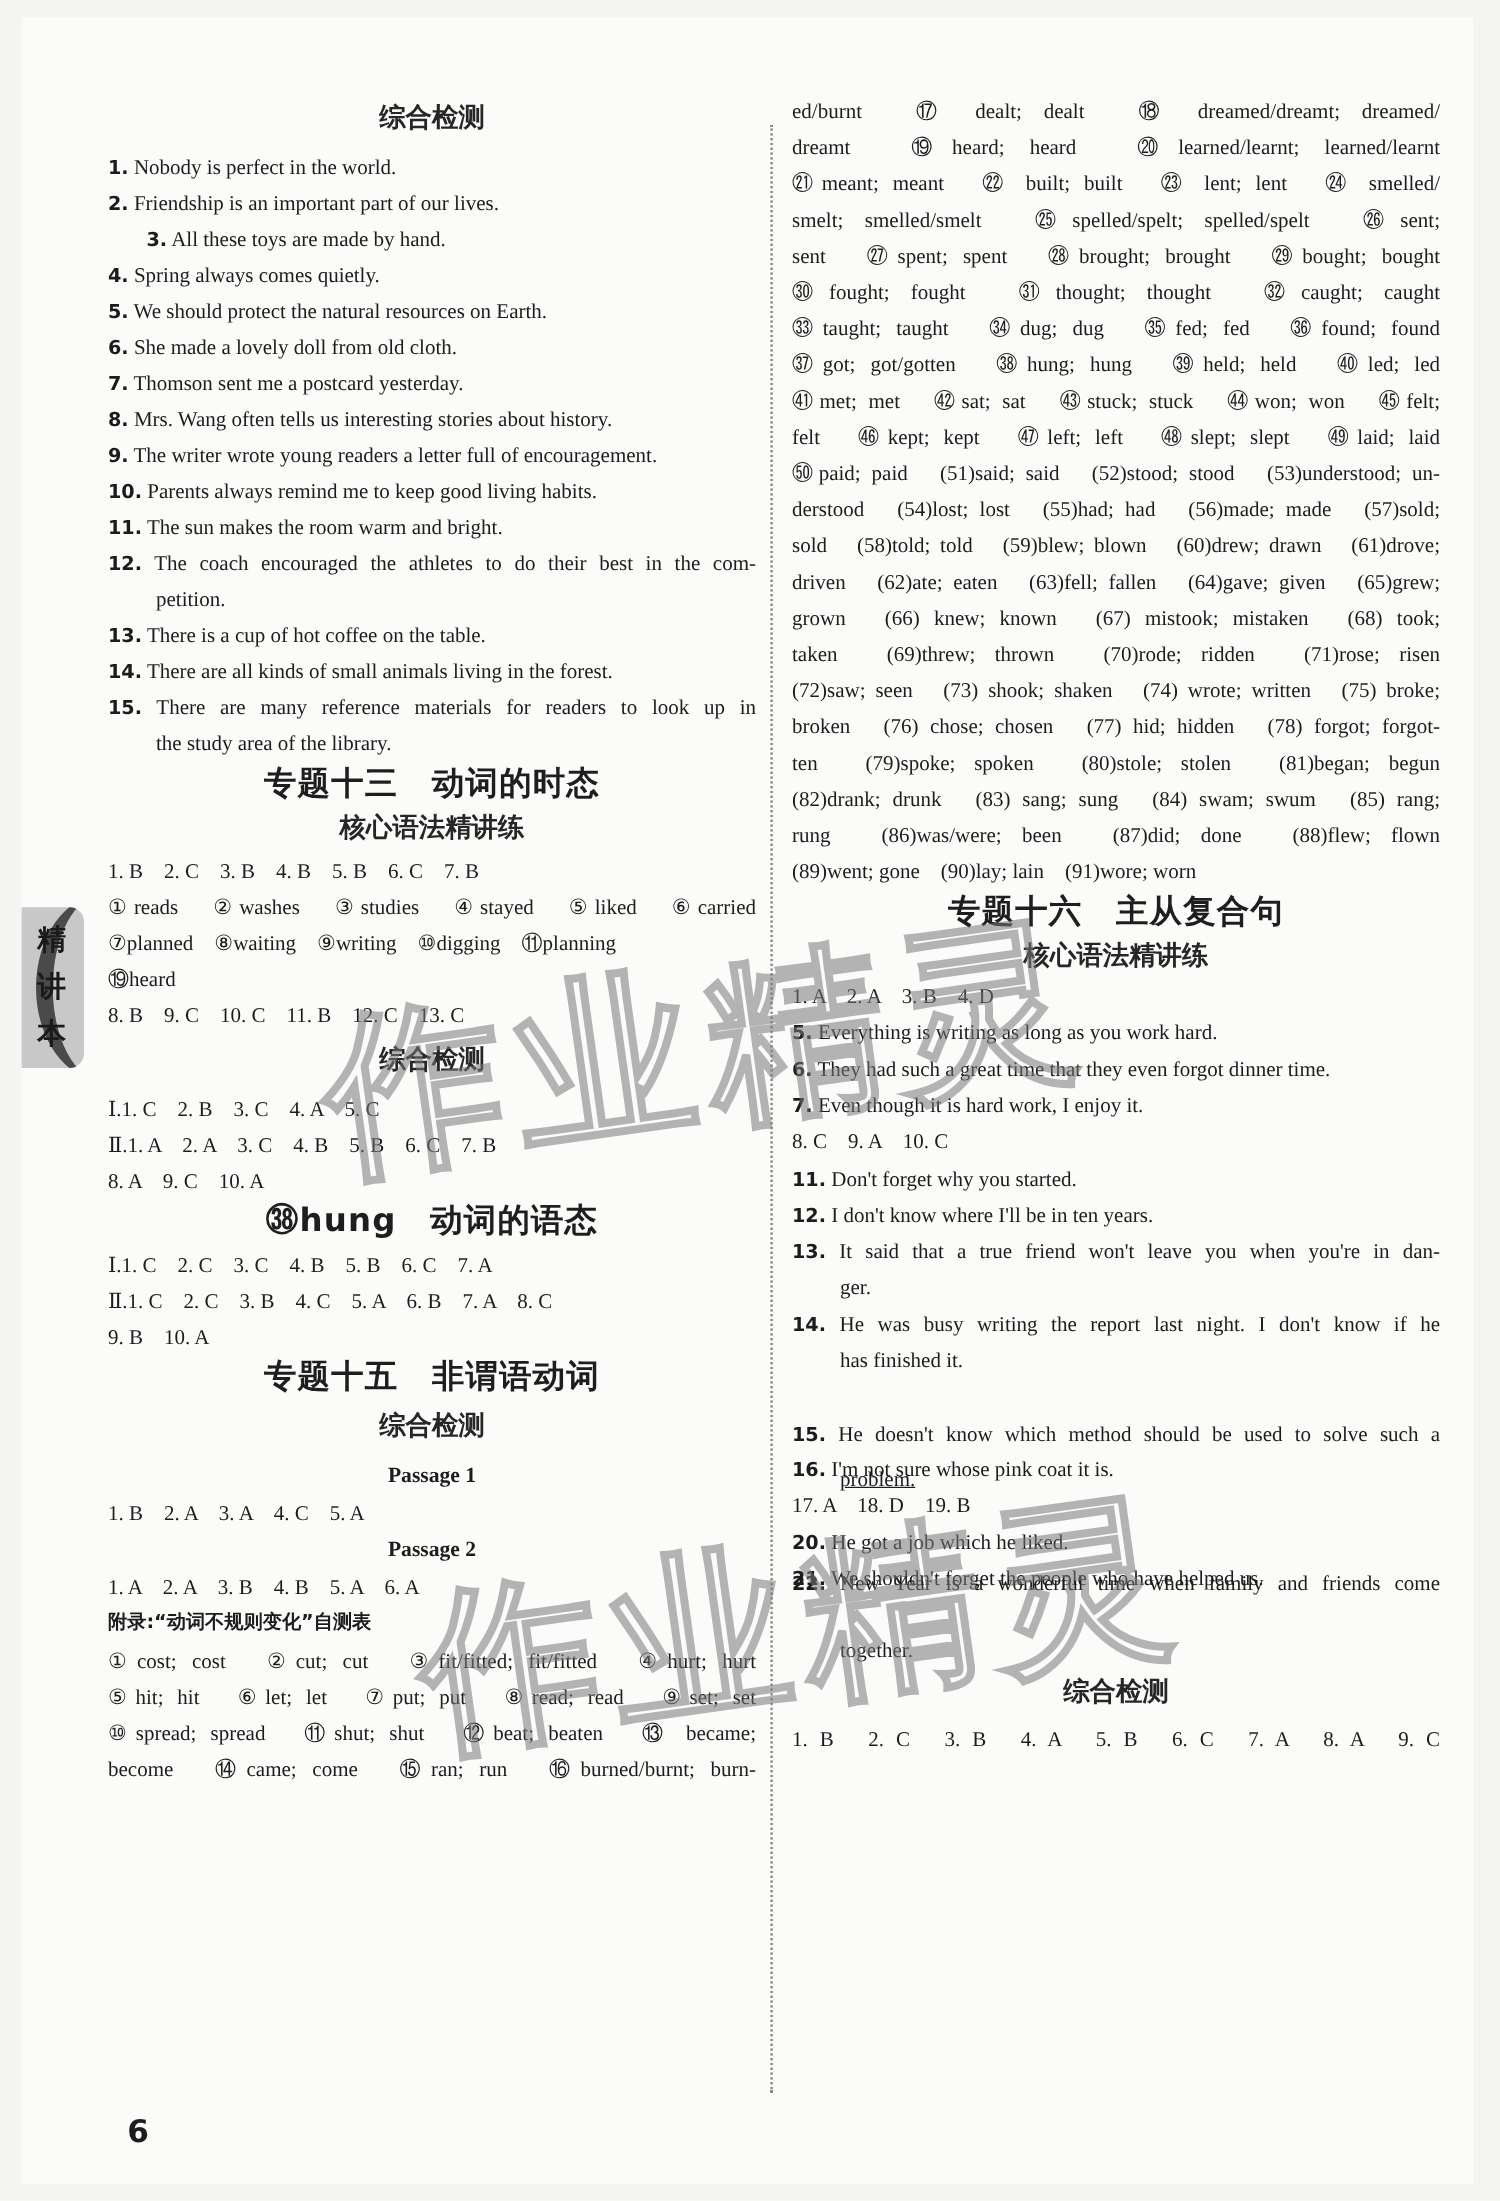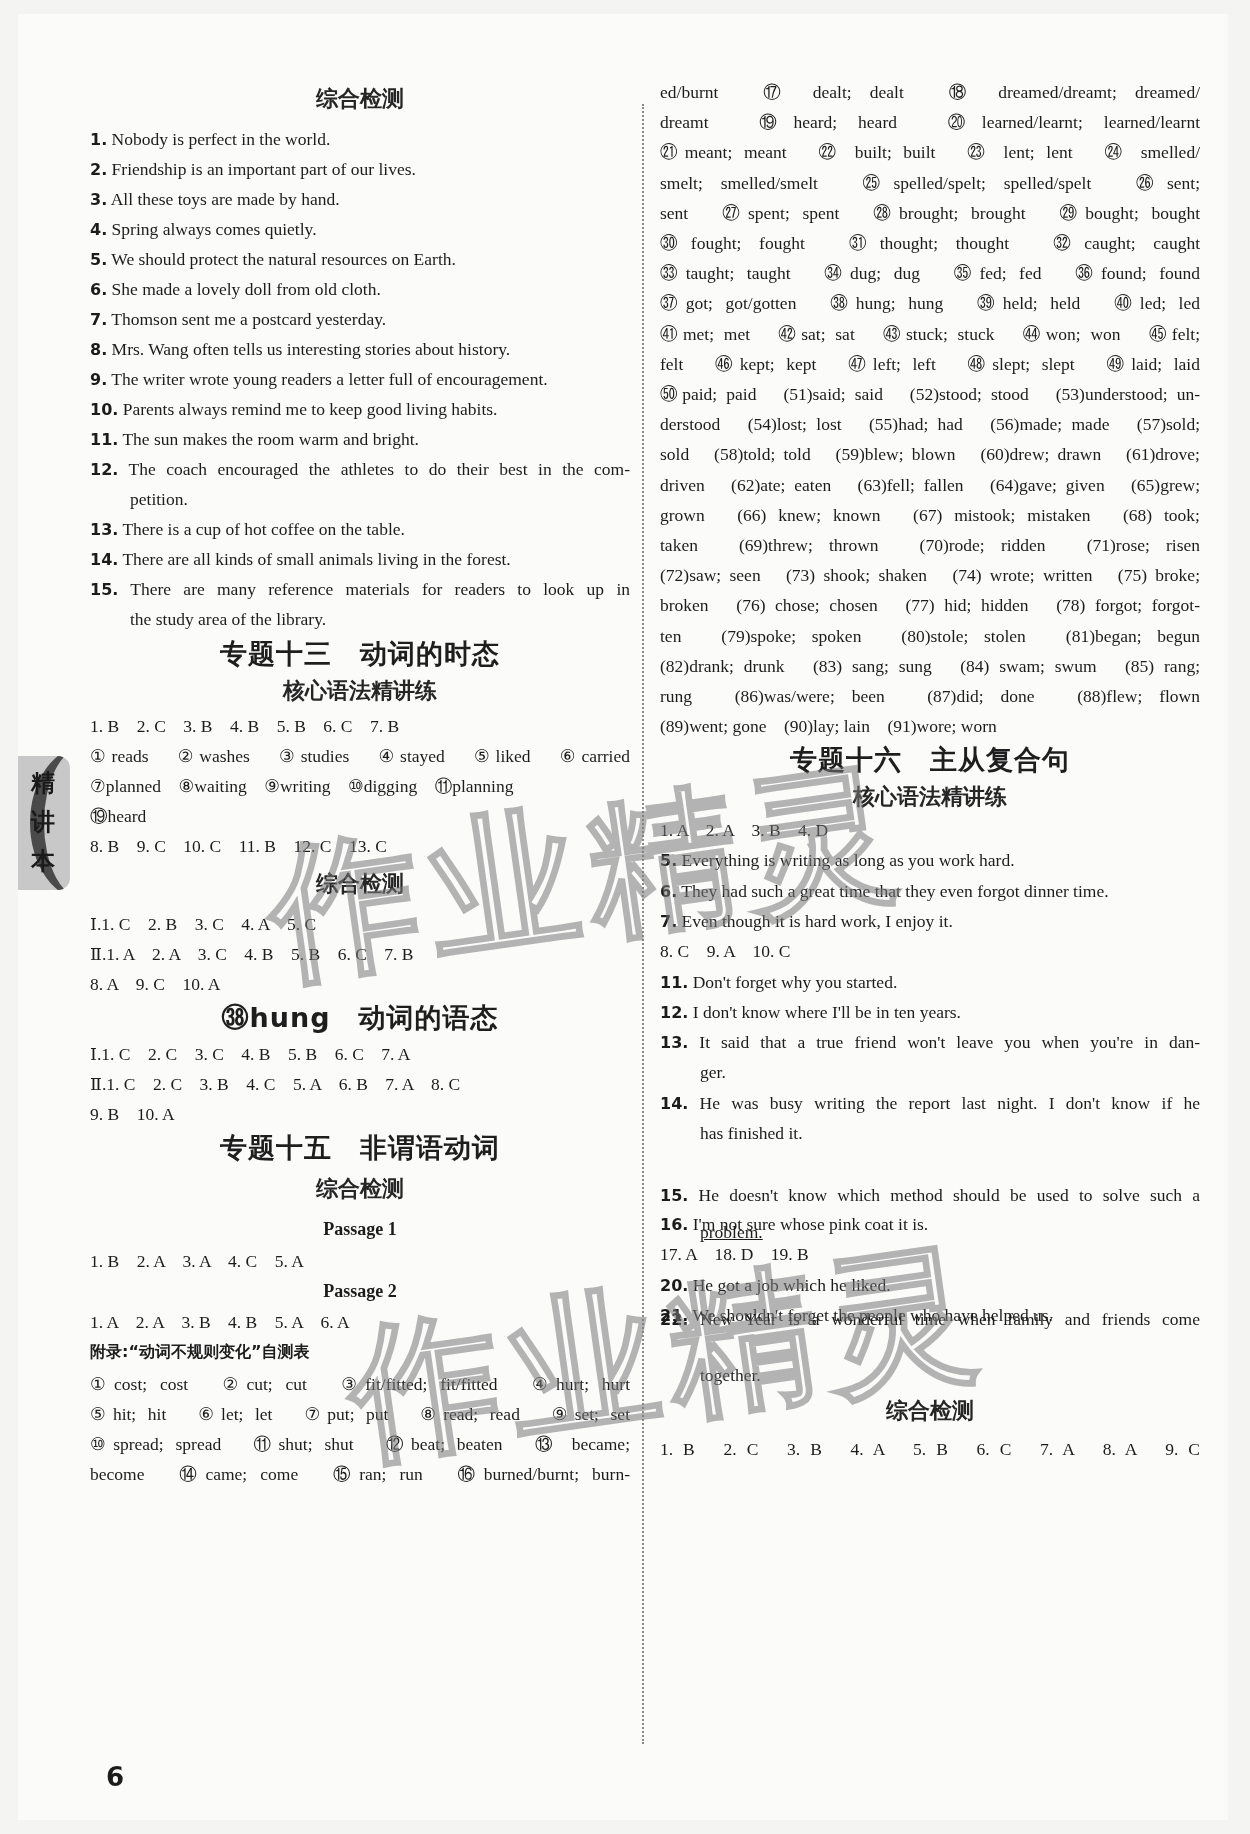--- a/index.html
+++ b/index.html
@@ -78,21 +78,21 @@
     <div class="side-tab-text">精<br>讲<br>本</div>
   </div>
 
   <div class="divider"></div>
 
   <div class="col col-left" id="leftcol">
     <div class="h-sub" style="top:70px">综合检测</div>
     <div id="sec1-items">
         <div class="line nojust" style="top: 110px;"><span class="num">1.</span> <span>Nobody is perfect in the world.</span></div>
         <div class="line nojust" style="top: 140px;"><span class="num">2.</span> <span>Friendship is an important part of our lives.</span></div>
-        <div class="line nojust" style="top: 170px;"><span class="num">3.</span> <span>All these toys are made by hand.</span></div>
+        <div class="line nojust" style="top: 170px; margin-left: 32px;"><span class="num">3.</span> <span>All these toys are made by hand.</span></div>
         <div class="line nojust" style="top: 200px;"><span class="num">4.</span> <span>Spring always comes quietly.</span></div>
         <div class="line nojust" style="top: 230px;"><span class="num">5.</span> <span>We should protect the natural resources on Earth.</span></div>
         <div class="line nojust" style="top: 260px;"><span class="num">6.</span> <span>She made a lovely doll from old cloth.</span></div>
         <div class="line nojust" style="top: 290px;"><span class="num">7.</span> <span>Thomson sent me a postcard yesterday.</span></div>
         <div class="line nojust" style="top: 320px;"><span class="num">8.</span> <span>Mrs.  Wang often tells us interesting stories about history.</span></div>
         <div class="line nojust" style="top: 350px;"><span class="num">9.</span> <span>The writer wrote young readers a letter full of encouragement.</span></div>
         <div class="line nojust" style="top: 380px;"><span class="num">10.</span> <span>Parents always remind me to keep good living habits.</span></div>
         <div class="line nojust" style="top: 410px;"><span class="num">11.</span> <span>The sun makes the room warm and bright.</span></div>
         <div class="line" style="top: 440px;"><span class="num">12.</span> <span>The coach encouraged the athletes to do their best in the com-</span></div>
         <div class="line nojust indent" style="top: 470px;"><span>petition.</span></div>

